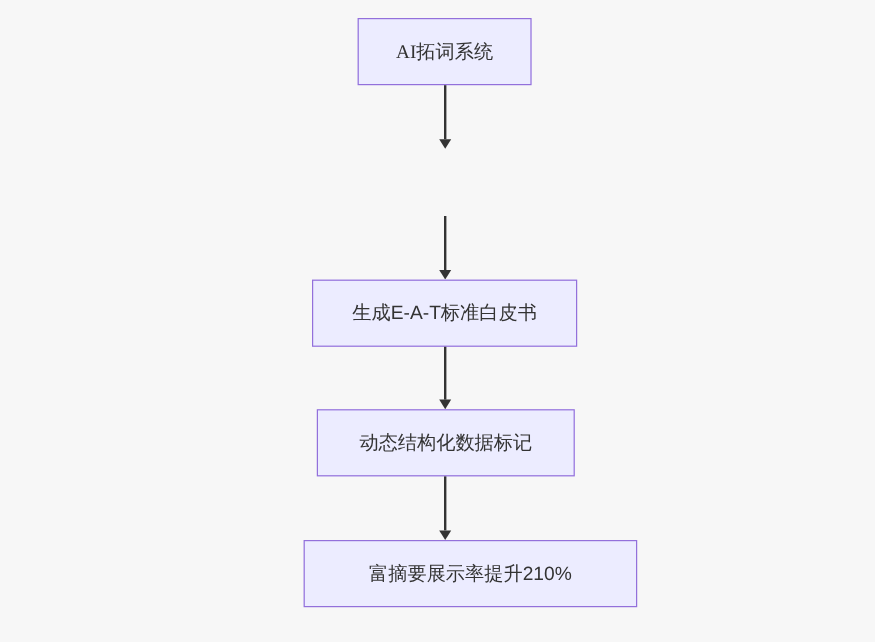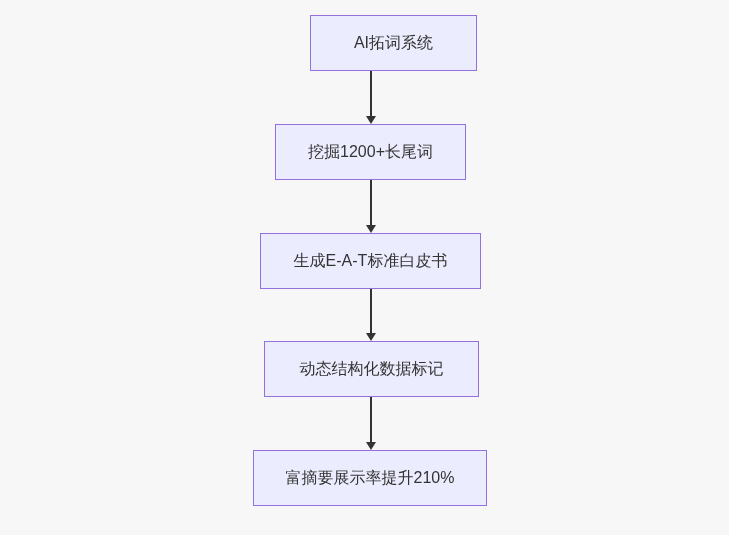--- a/index.html
+++ b/index.html
@@ -22,25 +22,25 @@
     height: 56px;
     background: var(--node-fill, #ececff);
     border: 1px solid var(--node-border, #9370db);
     display: flex;
     align-items: center;
     justify-content: center;
     font-size: 16px;
     color: var(--text, #333333);
     white-space: nowrap;
   }
-  .n0 { left: 310px; top: 15px;  width: 167px; }
+  .n0 { left: 298px; top: 15px;  width: 145px; font-family: Liberation Serif, serif; }
   .n1 { left: 275px; top: 124px; width: 191px; }
   .n2 { left: 260px; top: 233px; width: 221px; }
   .n3 { left: 264px; top: 341px; width: 215px; }
-  .n4 { left: 253px; top: 450px; width: 234px; }
+  .n4 { left: 253px; top: 450px; width: 278px; }
 
   .arrow {
     position: absolute;
     left: 364px;
     width: 13px;
     display: flex;
     flex-direction: column;
     align-items: center;
   }
   .a0 { top: 71px;  height: 53px; }
@@ -67,23 +67,20 @@
 
   <div class="node n0">
     <span>AI拓词系统</span>
   </div>
 
   <div class="arrow a0">
     <div class="shaft"></div>
     <div class="head"></div>
   </div>
 
-  <div class="node n1">
-    <span>挖掘1200+长尾词</span>
-  </div>
 
   <div class="arrow a1">
     <div class="shaft"></div>
     <div class="head"></div>
   </div>
 
   <div class="node n2">
     <span>生成E-A-T标准白皮书</span>
   </div>
 

